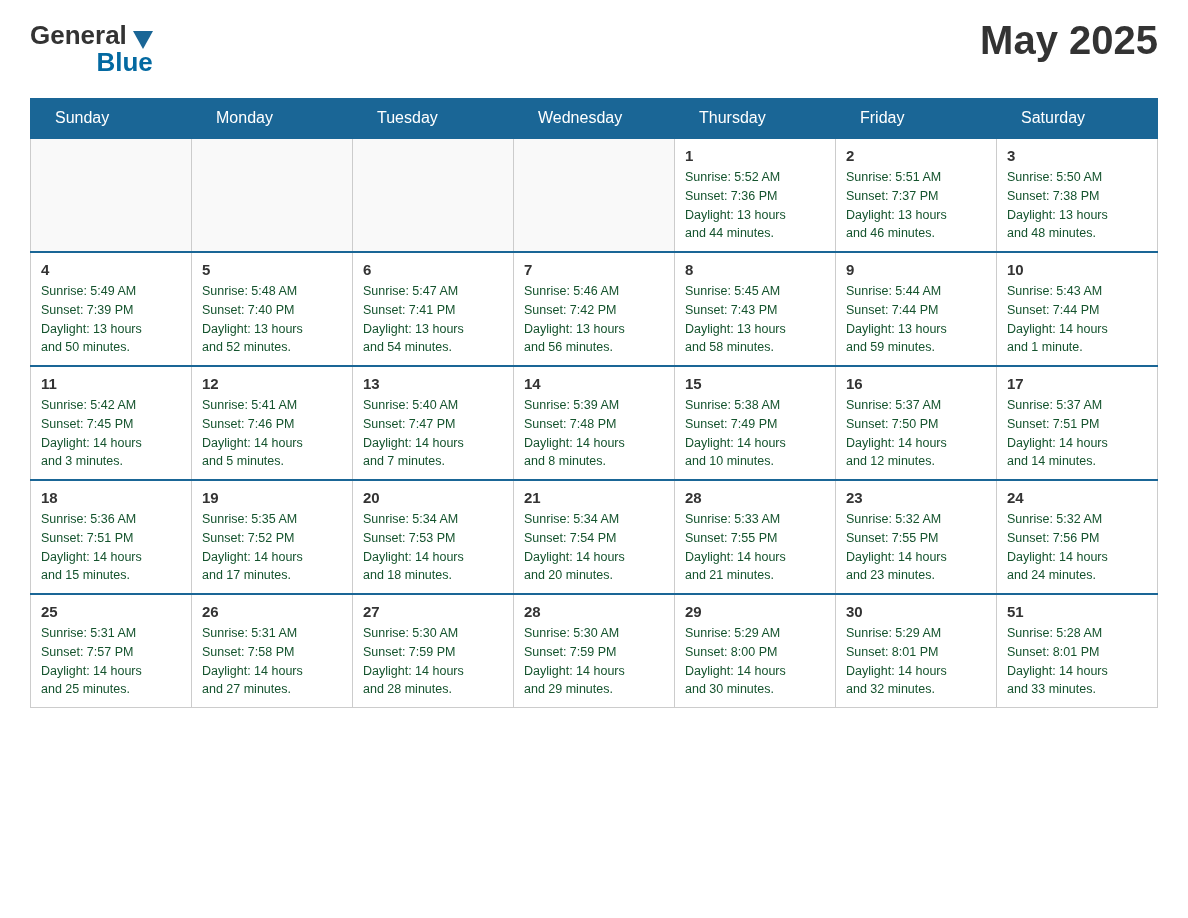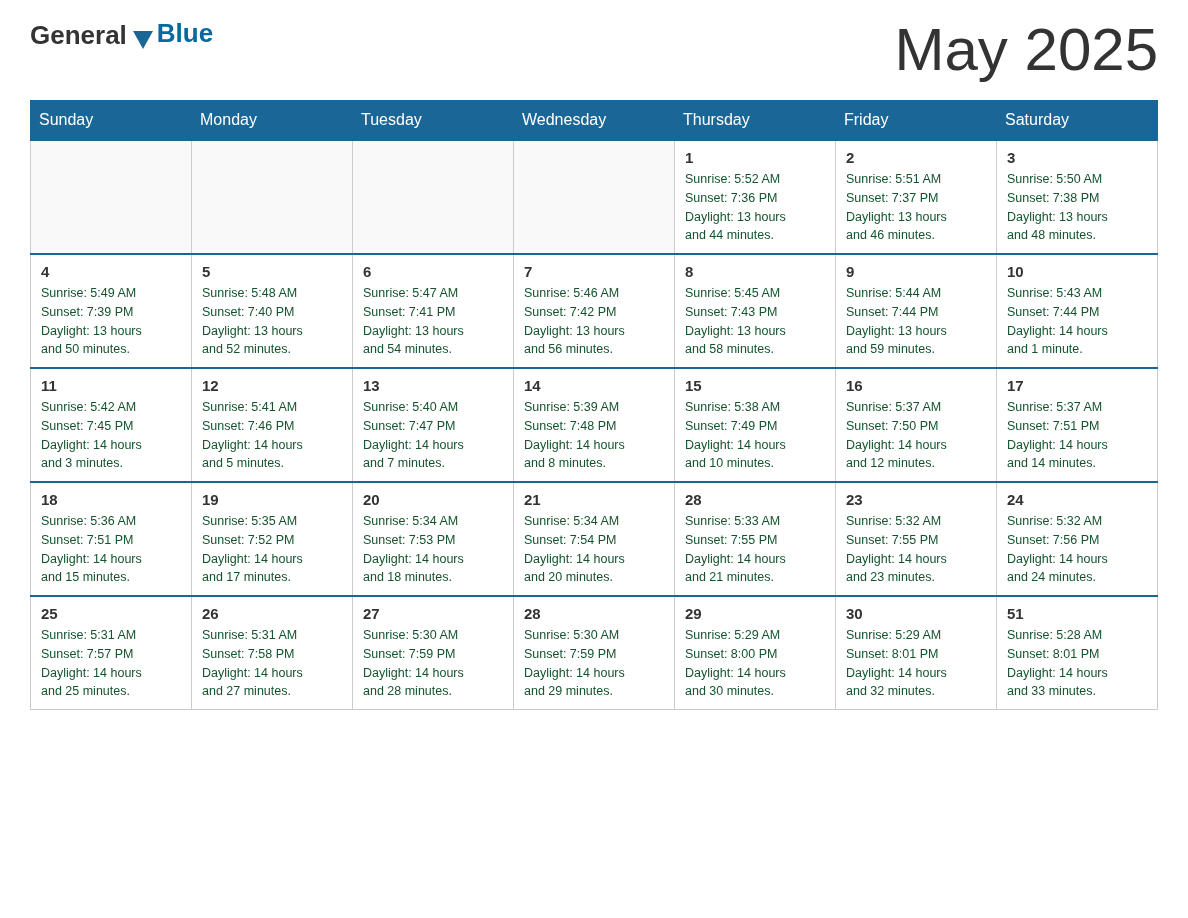--- a/index.html
+++ b/index.html
@@ -11,22 +11,22 @@
       min-height: 918px;
     }
     .header {
       display: flex;
       justify-content: space-between;
       align-items: flex-start;
       margin-bottom: 20px;
     }
     .logo {
       display: flex;
-      flex-direction: row;
-      align-items: center;
+      flex-direction: column;
+      align-items: flex-end;
     }
     .logo-top {
       display: flex;
       align-items: center;
       gap: 2px;
     }
     .logo-general {
       font-size: 26px;
       font-weight: bold;
       color: #333;
@@ -44,41 +44,41 @@
       font-size: 26px;
       font-weight: bold;
       color: #0369a1;
       margin-top: -4px;
       margin-left: 4px;
     }
     .title-area {
       text-align: right;
     }
     .month-title {
-      font-size: 60px;
-      font-weight: normal;
+      font-size: 40px;
+      font-weight: bold;
       color: #333;
       line-height: 1;
     }
     .location-title {
       font-size: 22px;
       color: #333;
       margin-top: 6px;
     }
     .calendar {
       width: 100%;
       border-collapse: collapse;
       border: 1px solid #aaa;
     }
     .calendar th {
       background-color: #1a6696;
       color: #fff;
       font-size: 16px;
       font-weight: normal;
-      padding: 10px 8px;
+      padding: 10px 24px;
       text-align: left;
       border: 1px solid #1a6696;
     }
     .calendar td {
       width: calc(100% / 7);
       vertical-align: top;
       padding: 8px 10px;
       border: 1px solid #ccc;
       min-height: 100px;
       font-size: 13px;

